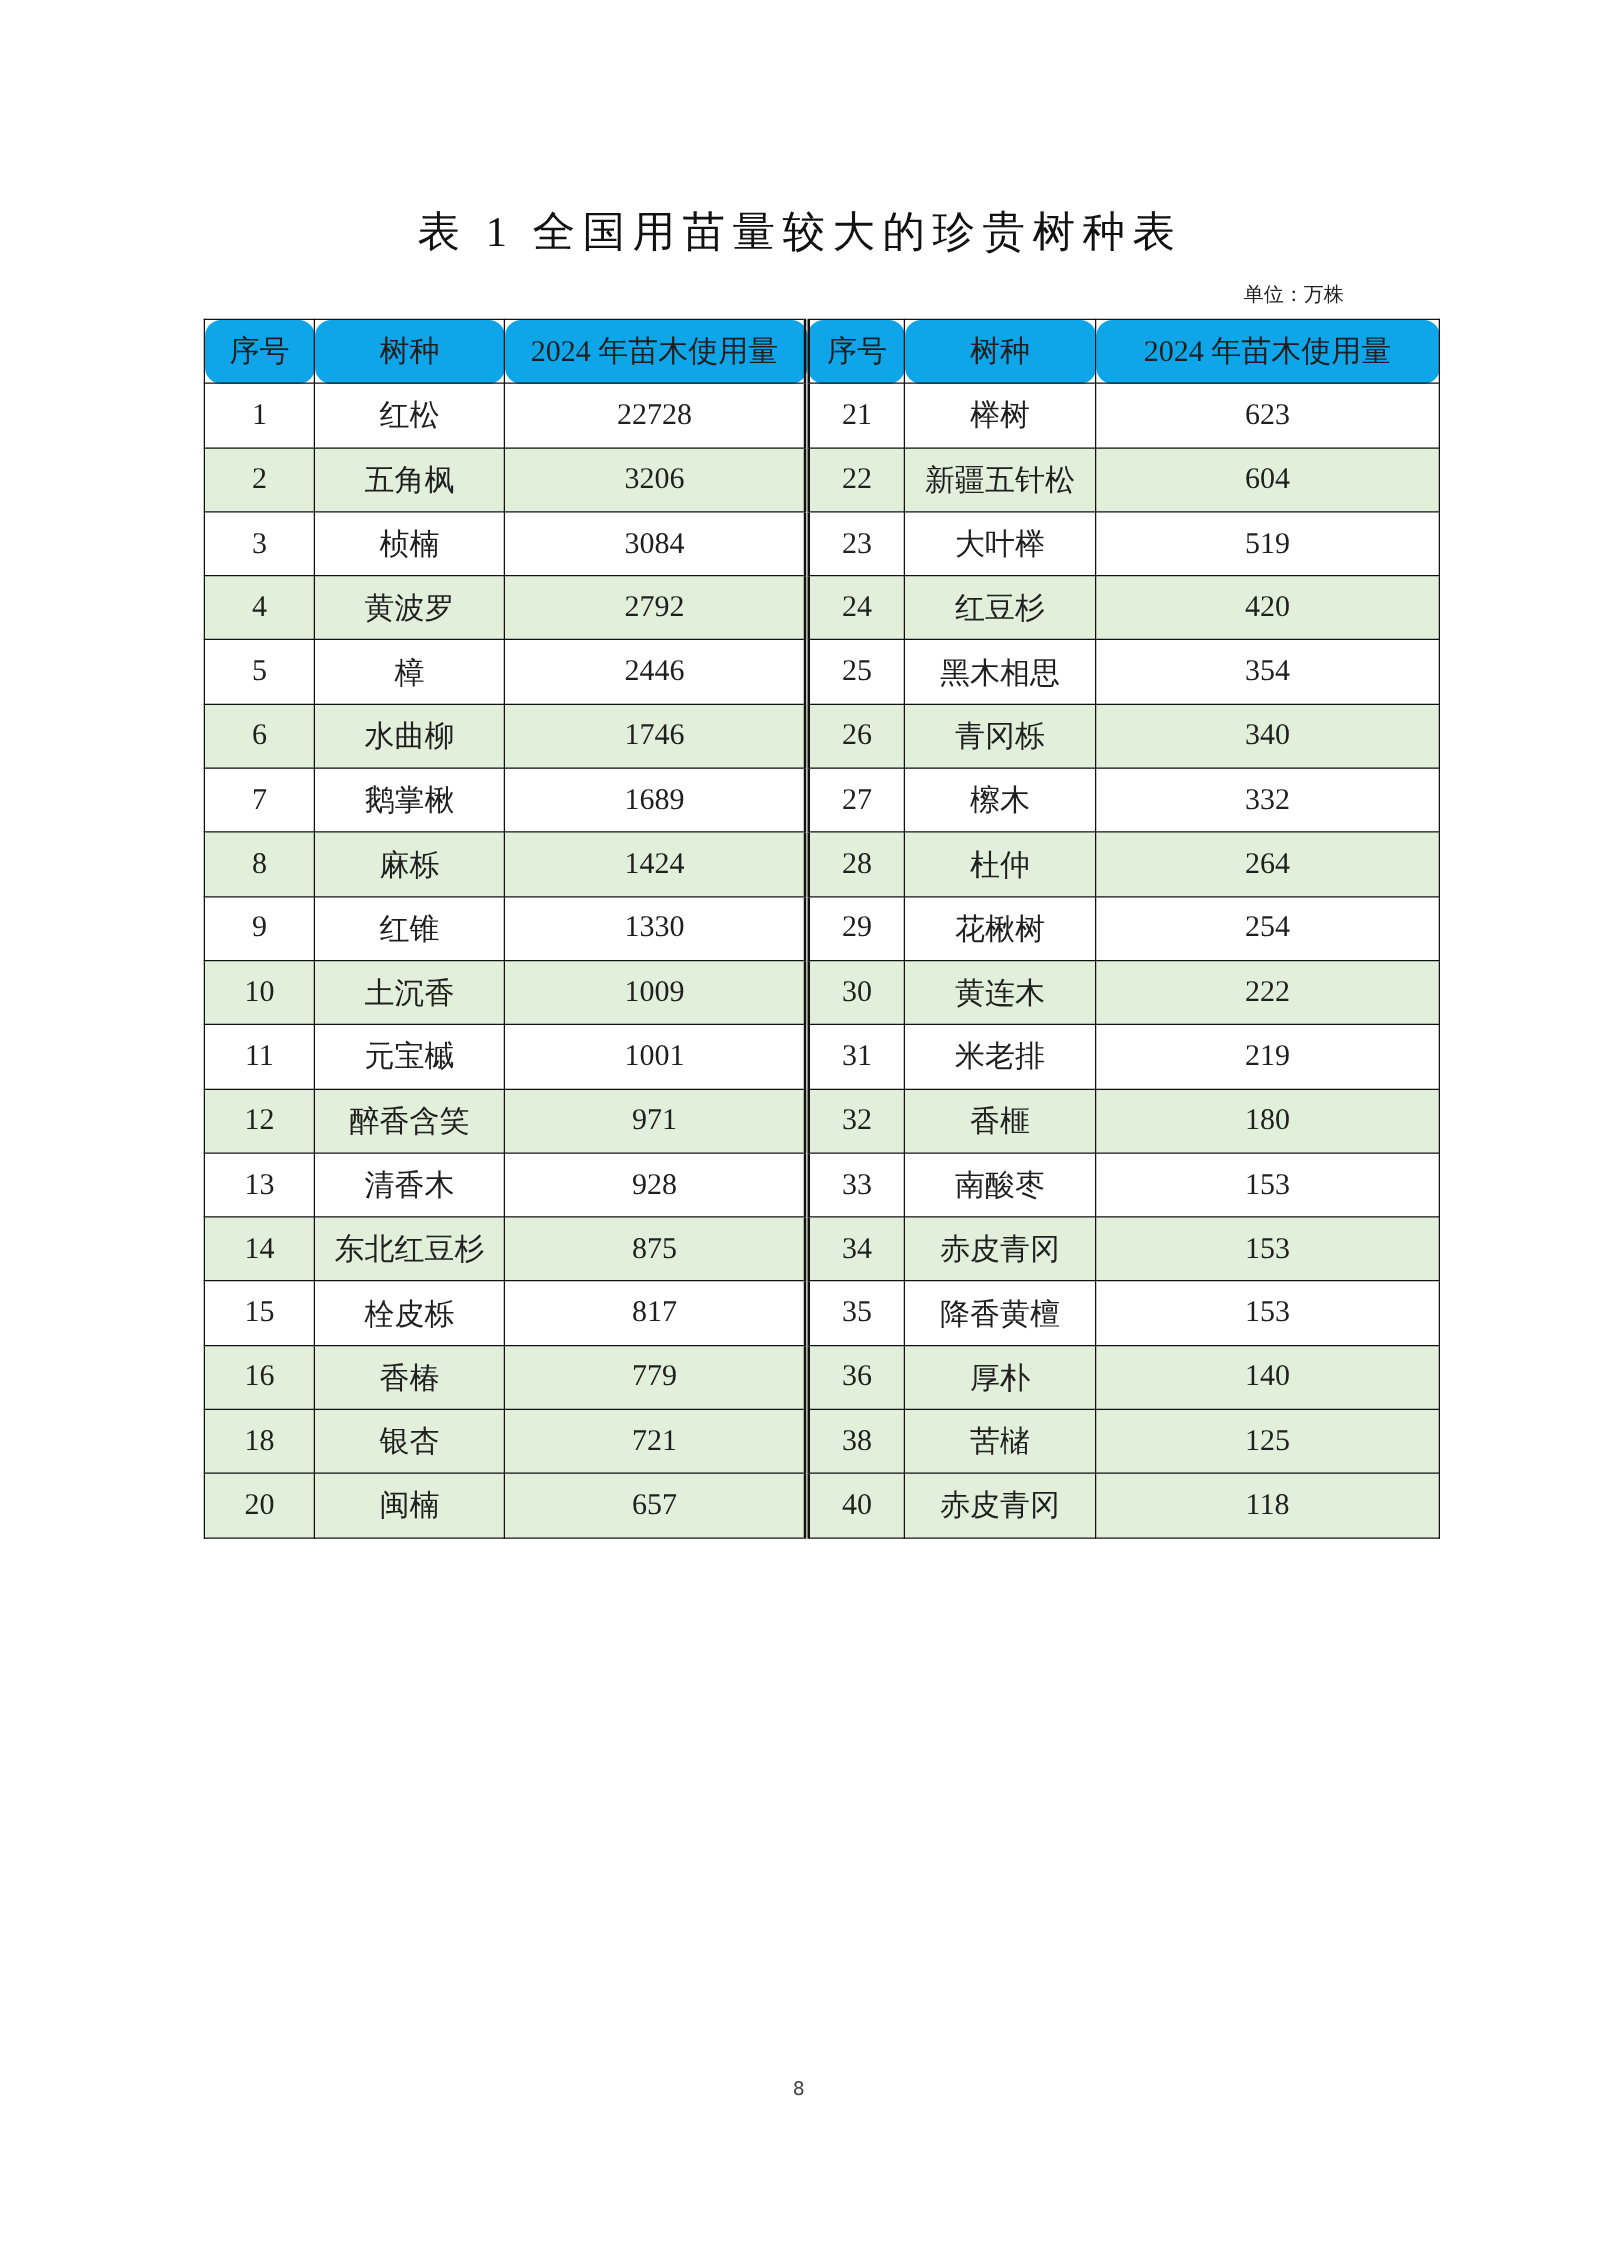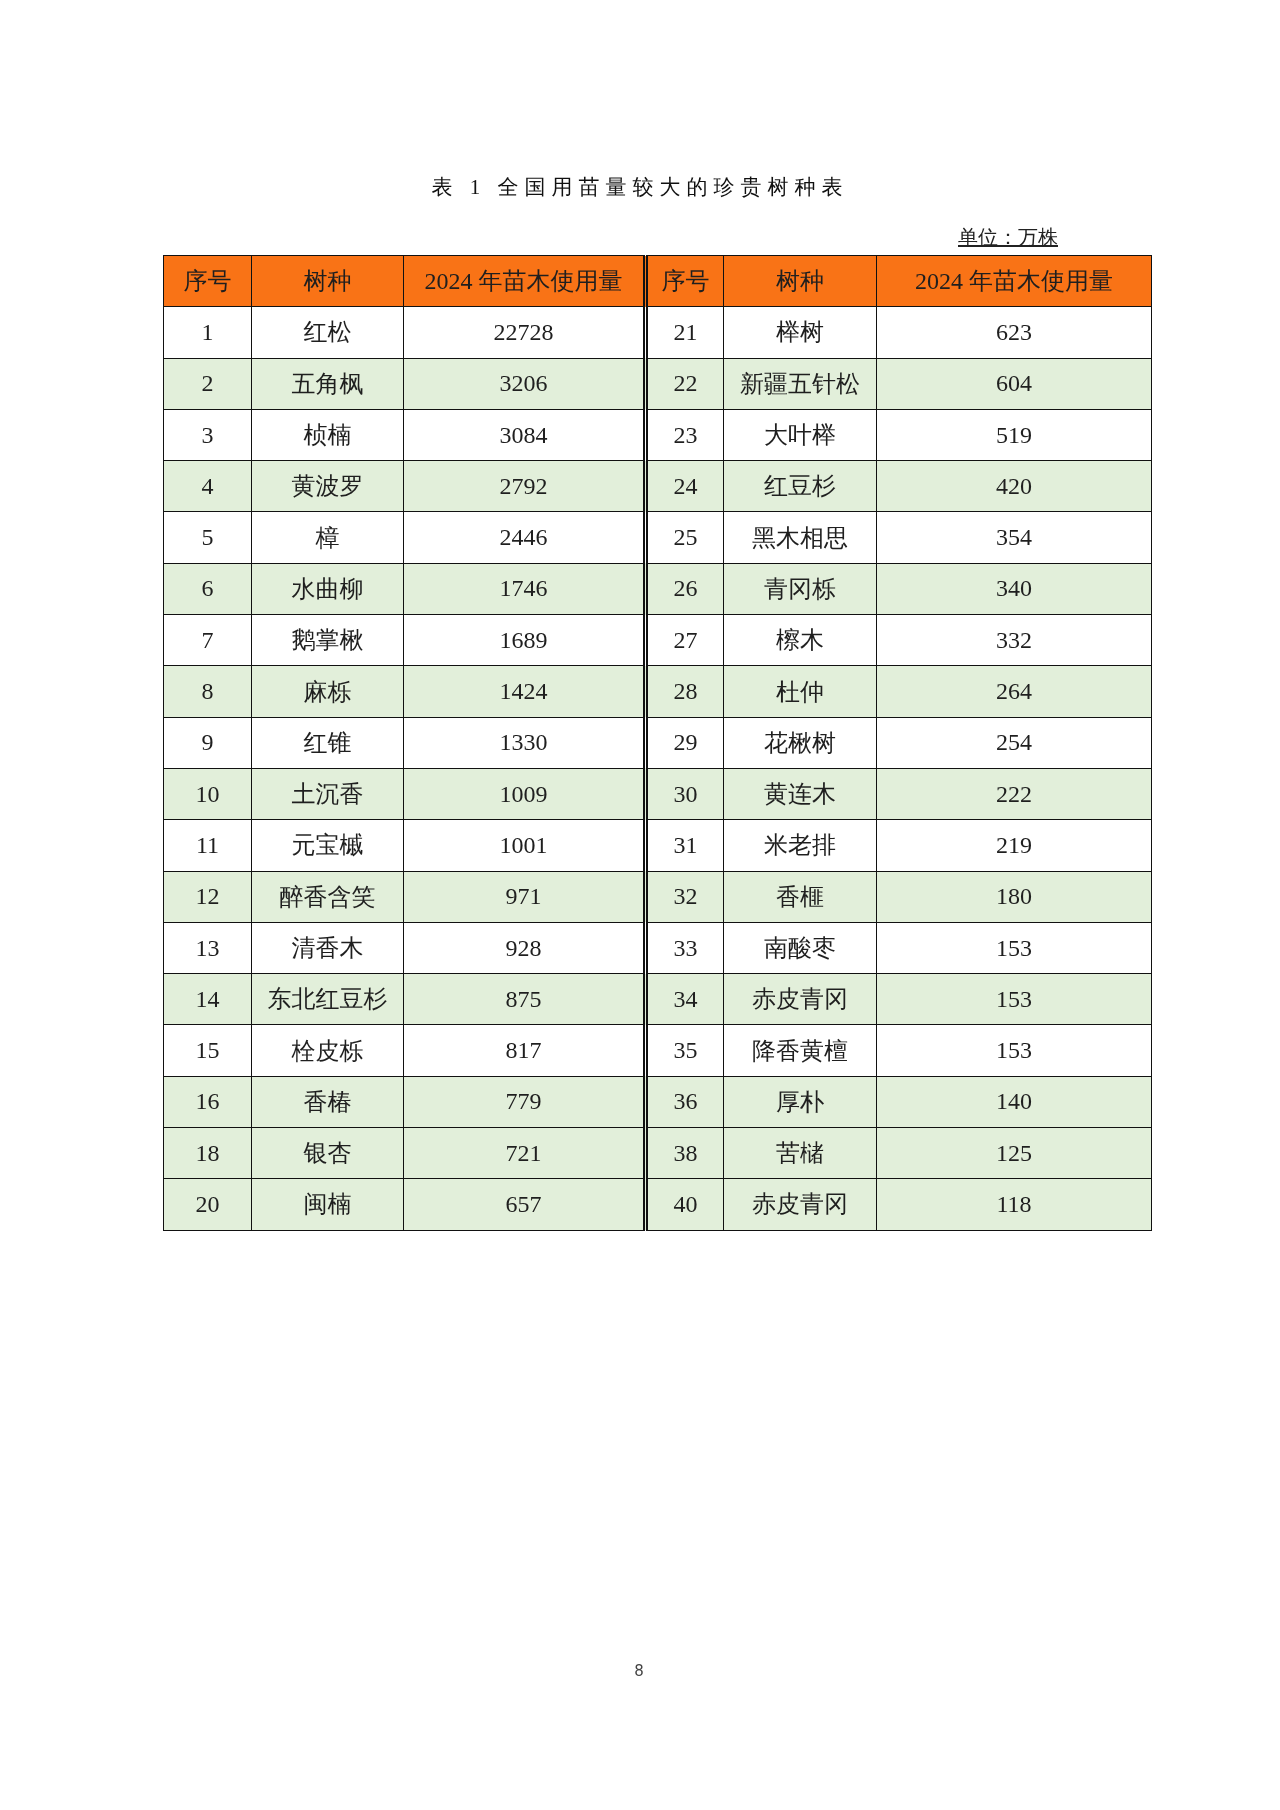--- a/index.html
+++ b/index.html
@@ -1,25 +1,25 @@
 <!DOCTYPE html>
 <html><head>
 <meta charset="utf-8">
 <style>
   html, body { margin: 0; padding: 0; background: #ffffff; }
   body { width: 1280px; height: 1810px; position: relative; overflow: hidden;
          font-family: "Liberation Serif", "DejaVu Serif", serif; color: #1a1a1a; }
   .title { position: absolute; left: 0; width: 1280px; top: 170px; text-align: center;
-           font-size: 21px; letter-spacing: 6px; line-height: 34px; color: #111; }
-  .unit { position: absolute; left: 958px; top: 222px; font-size: 20px; line-height: 30px; color: #222; text-decoration: underline; }
+           font-size: 34px; letter-spacing: 6px; line-height: 34px; color: #111; }
+  .unit { position: absolute; left: 995px; top: 222px; font-size: 16px; line-height: 30px; color: #222; }
   table.data { position: absolute; left: 163px; top: 255px; border-collapse: collapse;
                table-layout: fixed; width: 988px; }
   table.data td, table.data th { border: 1.6px solid #111; height: 50.3px; padding: 0;
                text-align: center; vertical-align: middle; font-size: 24px; font-weight: normal; color: #1f1f1f; }
-  table.data th { background: #f97316; }
+  table.data th { background: #0ea5e9; border-radius: 13px; }
   table.data tr.alt td { background: #e2efda; }
   table.data td.sep, table.data th.sep { border-left: 5px double #111; }
   .pagenum { position: absolute; left: 0; width: 1278px; top: 1662px; text-align: center;
              font-family: "DejaVu Sans", sans-serif; font-size: 15px; color: #444; }
 </style>
 </head>
 <body>
 
 <div class="title">表 1 全国用苗量较大的珍贵树种表</div>
 <div class="unit">单位：万株</div>

